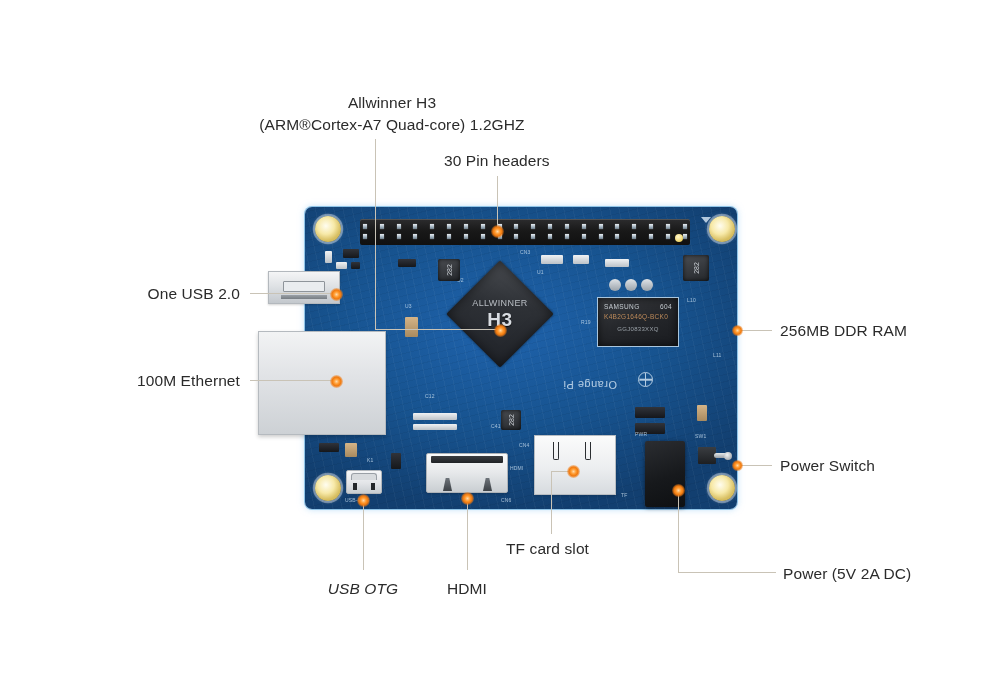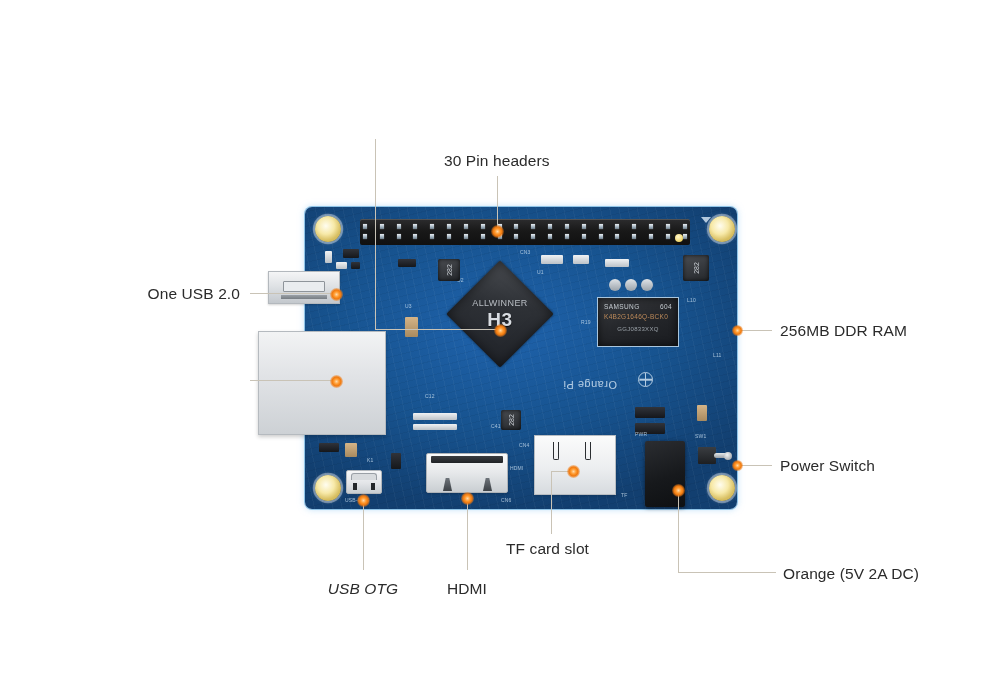--- a/index.html
+++ b/index.html
@@ -448,42 +448,45 @@
     <div class="silk" style="left:196px; top:290px;">CN6</div>
     <div class="silk" style="left:186px; top:216px;">C41</div>
     <div class="silk" style="left:382px; top:90px;">L10</div>
     <div class="silk" style="left:408px; top:145px;">L11</div>
     <div class="silk" style="left:232px; top:62px;">U1</div>
     <div class="silk" style="left:62px;  top:250px;">K1</div>
     <div class="silk" style="left:276px; top:112px;">R19</div>
     <div class="silk" style="left:120px; top:186px;">C12</div>
   </div>
 
+  <div class="label center" style="left:232px; top:92px; width:320px;">Allwinner H3</div>
+  <div class="label center" style="left:232px; top:114px; width:320px;">(ARM®Cortex-A7 Quad-core) 1.2GHZ</div>
   <div class="lead v" style="left:375px; top:139px; height:191px;"></div>
   <div class="lead h" style="left:375px; top:329px; width:125px;"></div>
   <div class="dot" style="left:500px; top:330px;"></div>
 
   <div class="label" style="left:444px; top:150px;">30 Pin headers</div>
   <div class="lead v" style="left:497px; top:176px; height:55px;"></div>
   <div class="dot" style="left:497px; top:231px;"></div>
 
   <div class="label right" style="left:40px; top:283px; width:200px;">One USB 2.0</div>
   <div class="lead h" style="left:250px; top:293px; width:86px;"></div>
   <div class="dot" style="left:336px; top:294px;"></div>
 
+  <div class="label right" style="left:20px; top:370px; width:220px;">100M Ethernet</div>
   <div class="lead h" style="left:250px; top:380px; width:86px;"></div>
   <div class="dot" style="left:336px; top:381px;"></div>
 
   <div class="label" style="left:780px; top:320px;">256MB DDR RAM</div>
   <div class="lead h" style="left:737px; top:330px; width:35px;"></div>
 
   <div class="label" style="left:780px; top:455px;">Power Switch</div>
   <div class="lead h" style="left:737px; top:465px; width:35px;"></div>
 
-  <div class="label" style="left:783px; top:563px;">Orange (5V 2A DC)</div>
+  <div class="label" style="left:783px; top:563px;">Power (5V 2A DC)</div>
   <div class="lead v" style="left:678px; top:490px; height:83px;"></div>
   <div class="lead h" style="left:678px; top:572px; width:98px;"></div>
   <div class="dot" style="left:678px; top:490px;"></div>
 
   <div class="label" style="left:506px; top:538px;text-align:right;">TF card slot</div>
   <div class="lead v" style="left:551px; top:472px; height:62px;"></div>
   <div class="lead h" style="left:551px; top:471px; width:22px;"></div>
   <div class="dot" style="left:573px; top:471px;"></div>
 
   <div class="label center" style="left:412px; top:578px; width:110px;">HDMI</div>

